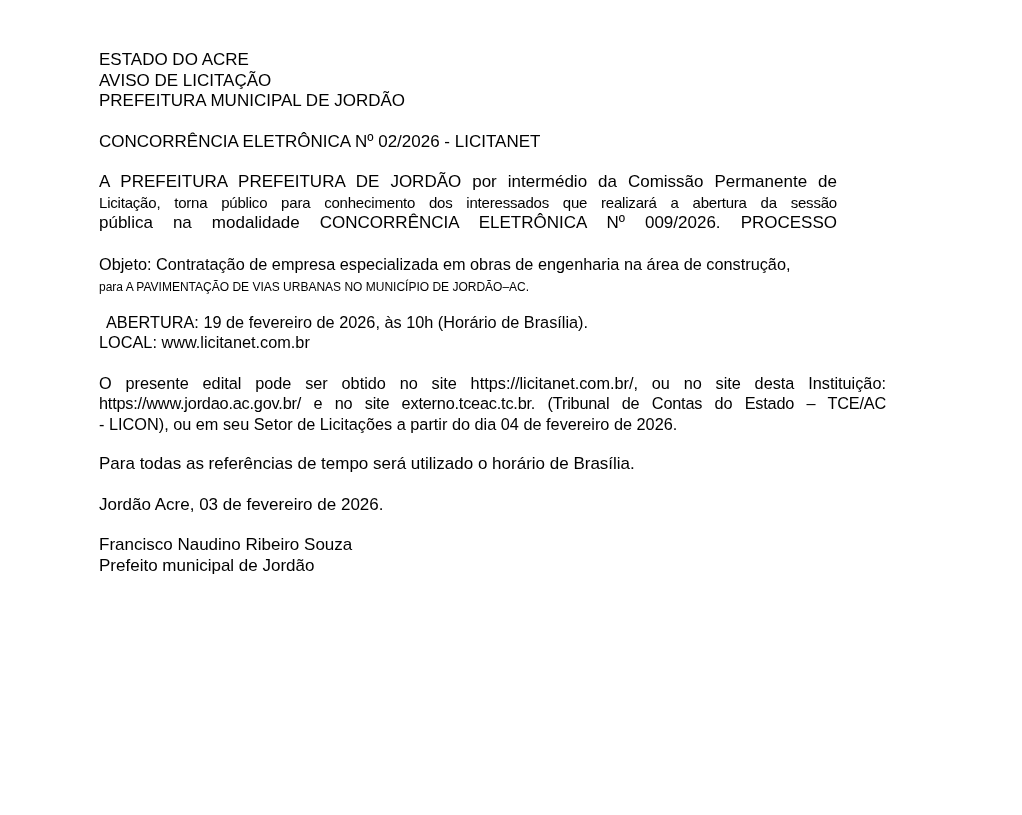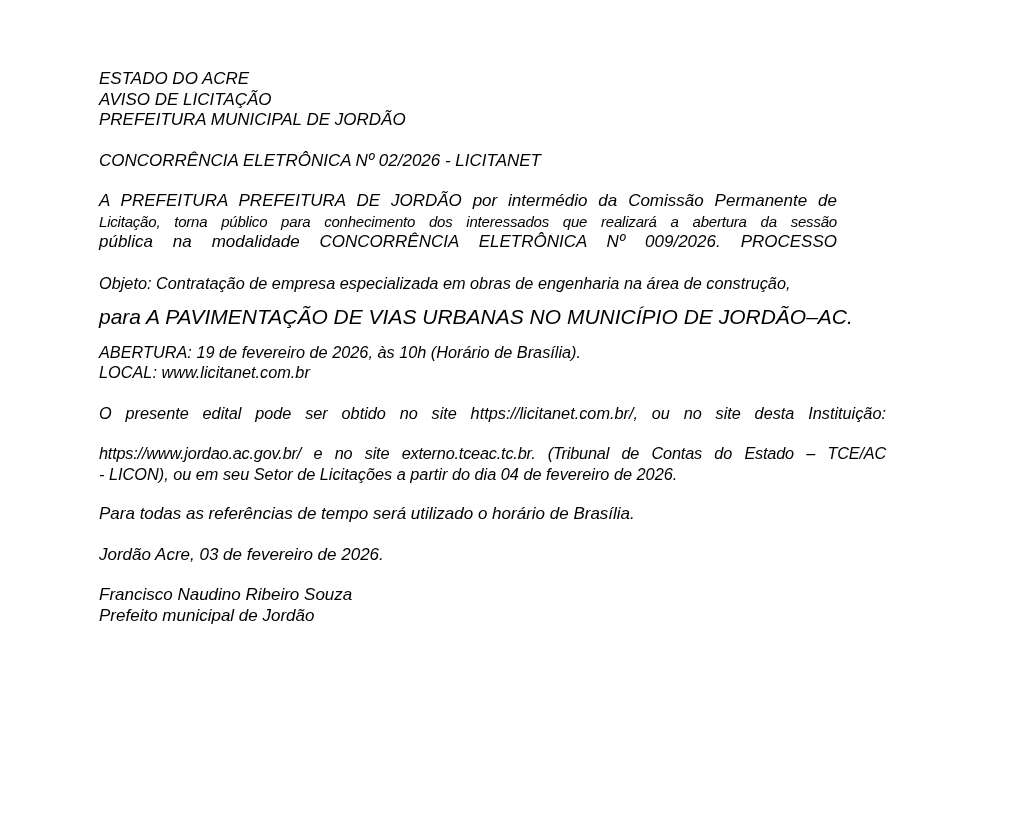--- a/index.html
+++ b/index.html
@@ -1,17 +1,17 @@
 <!DOCTYPE html>
 <html><head>
   <meta charset="utf-8">
   <style>
     html, body { margin: 0; padding: 0; background: #ffffff; }
     body { width: 1022px; height: 815px; position: relative; overflow: hidden; color: #000; }
-    .doc { position: absolute; left: 99px; top: 69px; width: 790px; font-family: "Liberation Sans", sans-serif; font-size: 17px; line-height: 20.5px; font-style: italic; }
+    .doc { position: absolute; left: 99px; top: 50px; width: 790px; font-family: "Liberation Sans", sans-serif; font-size: 17px; line-height: 20.5px; }
     .line { display: block; white-space: nowrap; }
     .gap { height: 20px; }
     .gap-sm { height: 14px; }
     .just { display: block; text-align: justify; text-align-last: justify; white-space: nowrap; }
   </style>
 </head>
 <body>
 
 <div class="doc">
   <span class="line">ESTADO DO ACRE</span>
@@ -23,31 +23,31 @@
 
   <div style="width:738px;">
     <span class="just">A PREFEITURA PREFEITURA DE JORDÃO por intermédio da Comissão Permanente de</span>
     <span class="just" style="font-size:15px;letter-spacing:-0.2px;">Licitação, torna público para conhecimento dos interessados que realizará a abertura da sessão</span>
     <span class="just">pública na modalidade CONCORRÊNCIA ELETRÔNICA Nº 009/2026. PROCESSO</span>
   </div>
   <div class="gap"></div>
 
   <div>
     <span class="line" style="font-size:16.3px;">Objeto: Contratação de empresa especializada em obras de engenharia na área de construção,</span>
-    <span class="line" style="font-size:21px;margin-top:14px;">para A PAVIMENTAÇÃO DE VIAS URBANAS NO MUNICÍPIO DE JORDÃO–AC.</span>
+    <span class="line" style="font-size:12px;margin-top:3px;">para A PAVIMENTAÇÃO DE VIAS URBANAS NO MUNICÍPIO DE JORDÃO–AC.</span>
   </div>
   <div class="gap-sm"></div>
 
-  <span class="line" style="font-size:16.3px;">ABERTURA: 19 de fevereiro de 2026, às 10h (Horário de Brasília).</span>
+  <span class="line" style="font-size:16.3px;margin-left:7px;">ABERTURA: 19 de fevereiro de 2026, às 10h (Horário de Brasília).</span>
   <span class="line" style="font-size:16.3px;">LOCAL: www.licitanet.com.br</span>
   <div class="gap"></div>
 
   <div style="width:787px;">
     <span class="just" style="font-size:16.3px;">O presente edital pode ser obtido no site https://licitanet.com.br/, ou no site desta Instituição:</span>
-    <span class="just" style="font-size:16.3px;letter-spacing:-0.2px;margin-top:20px;">https://www.jordao.ac.gov.br/ e no site externo.tceac.tc.br. (Tribunal de Contas do Estado – TCE/AC</span>
+    <span class="just" style="font-size:16.3px;letter-spacing:-0.2px;">https://www.jordao.ac.gov.br/ e no site externo.tceac.tc.br. (Tribunal de Contas do Estado – TCE/AC</span>
     <span class="line" style="font-size:16.3px;">- LICON), ou em seu Setor de Licitações a partir do dia 04 de fevereiro de 2026.</span>
   </div>
   <div class="gap"></div>
 
   <span class="line">Para todas as referências de tempo será utilizado o horário de Brasília.</span>
   <div class="gap"></div>
   <span class="line">Jordão Acre, 03 de fevereiro de 2026.</span>
   <div class="gap"></div>
   <span class="line">Francisco Naudino Ribeiro Souza</span>
   <span class="line">Prefeito municipal de Jordão</span>

